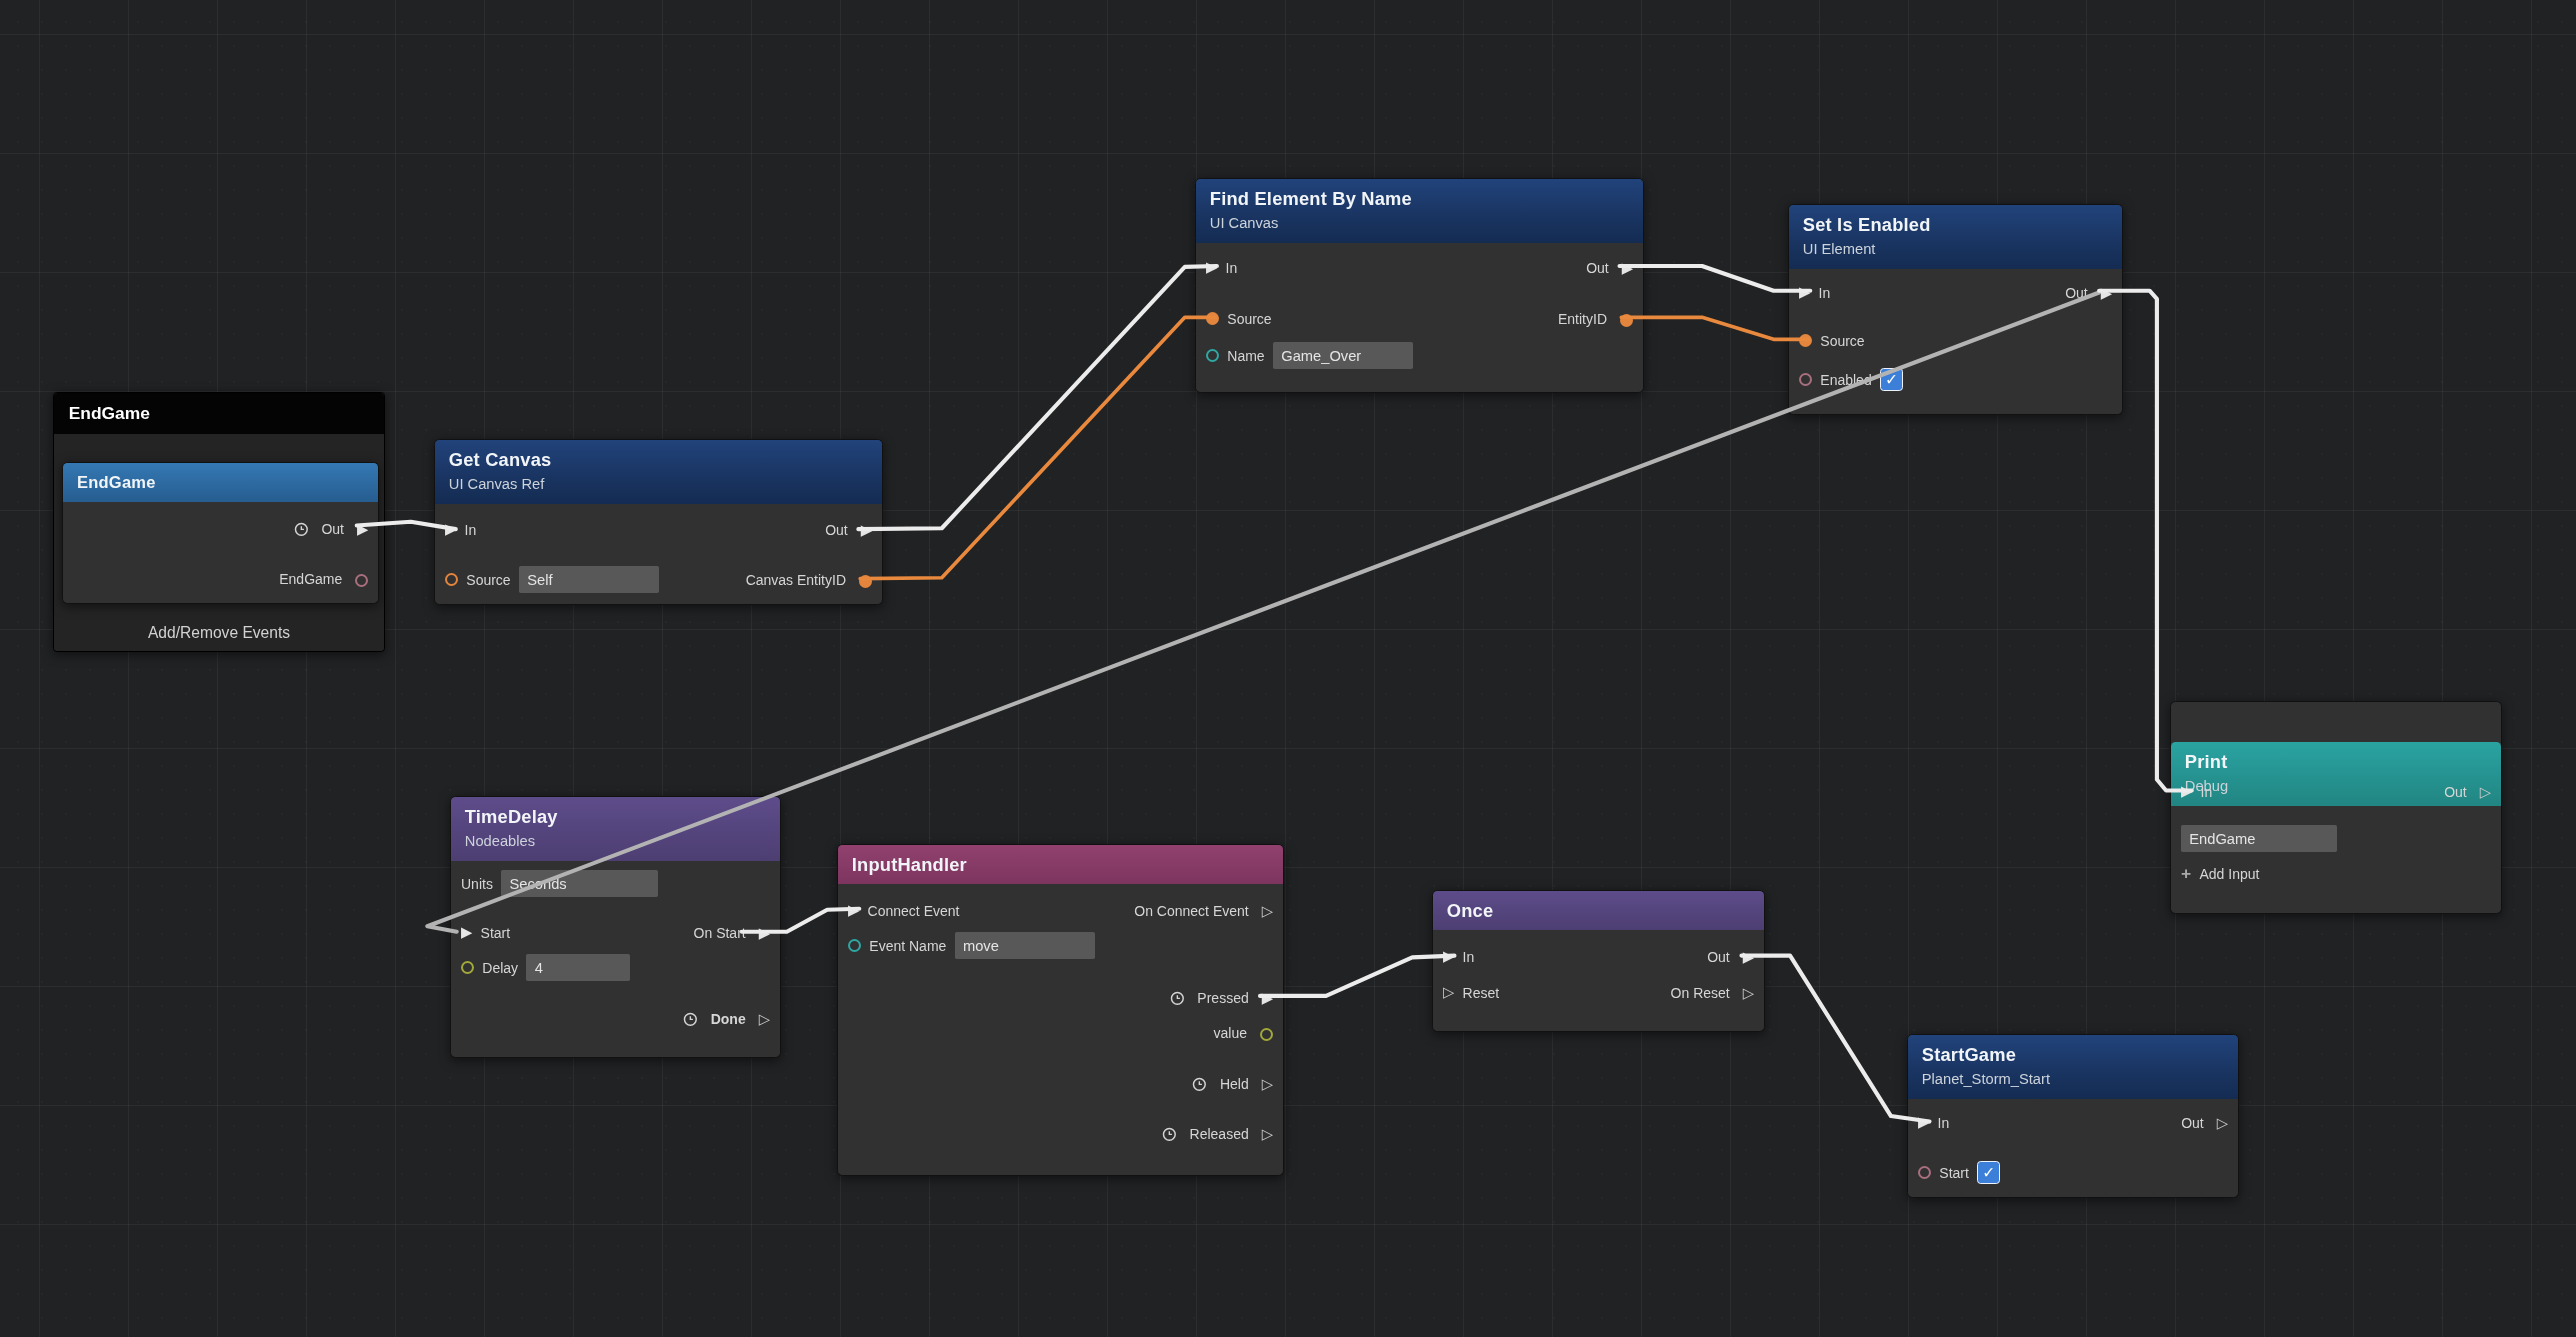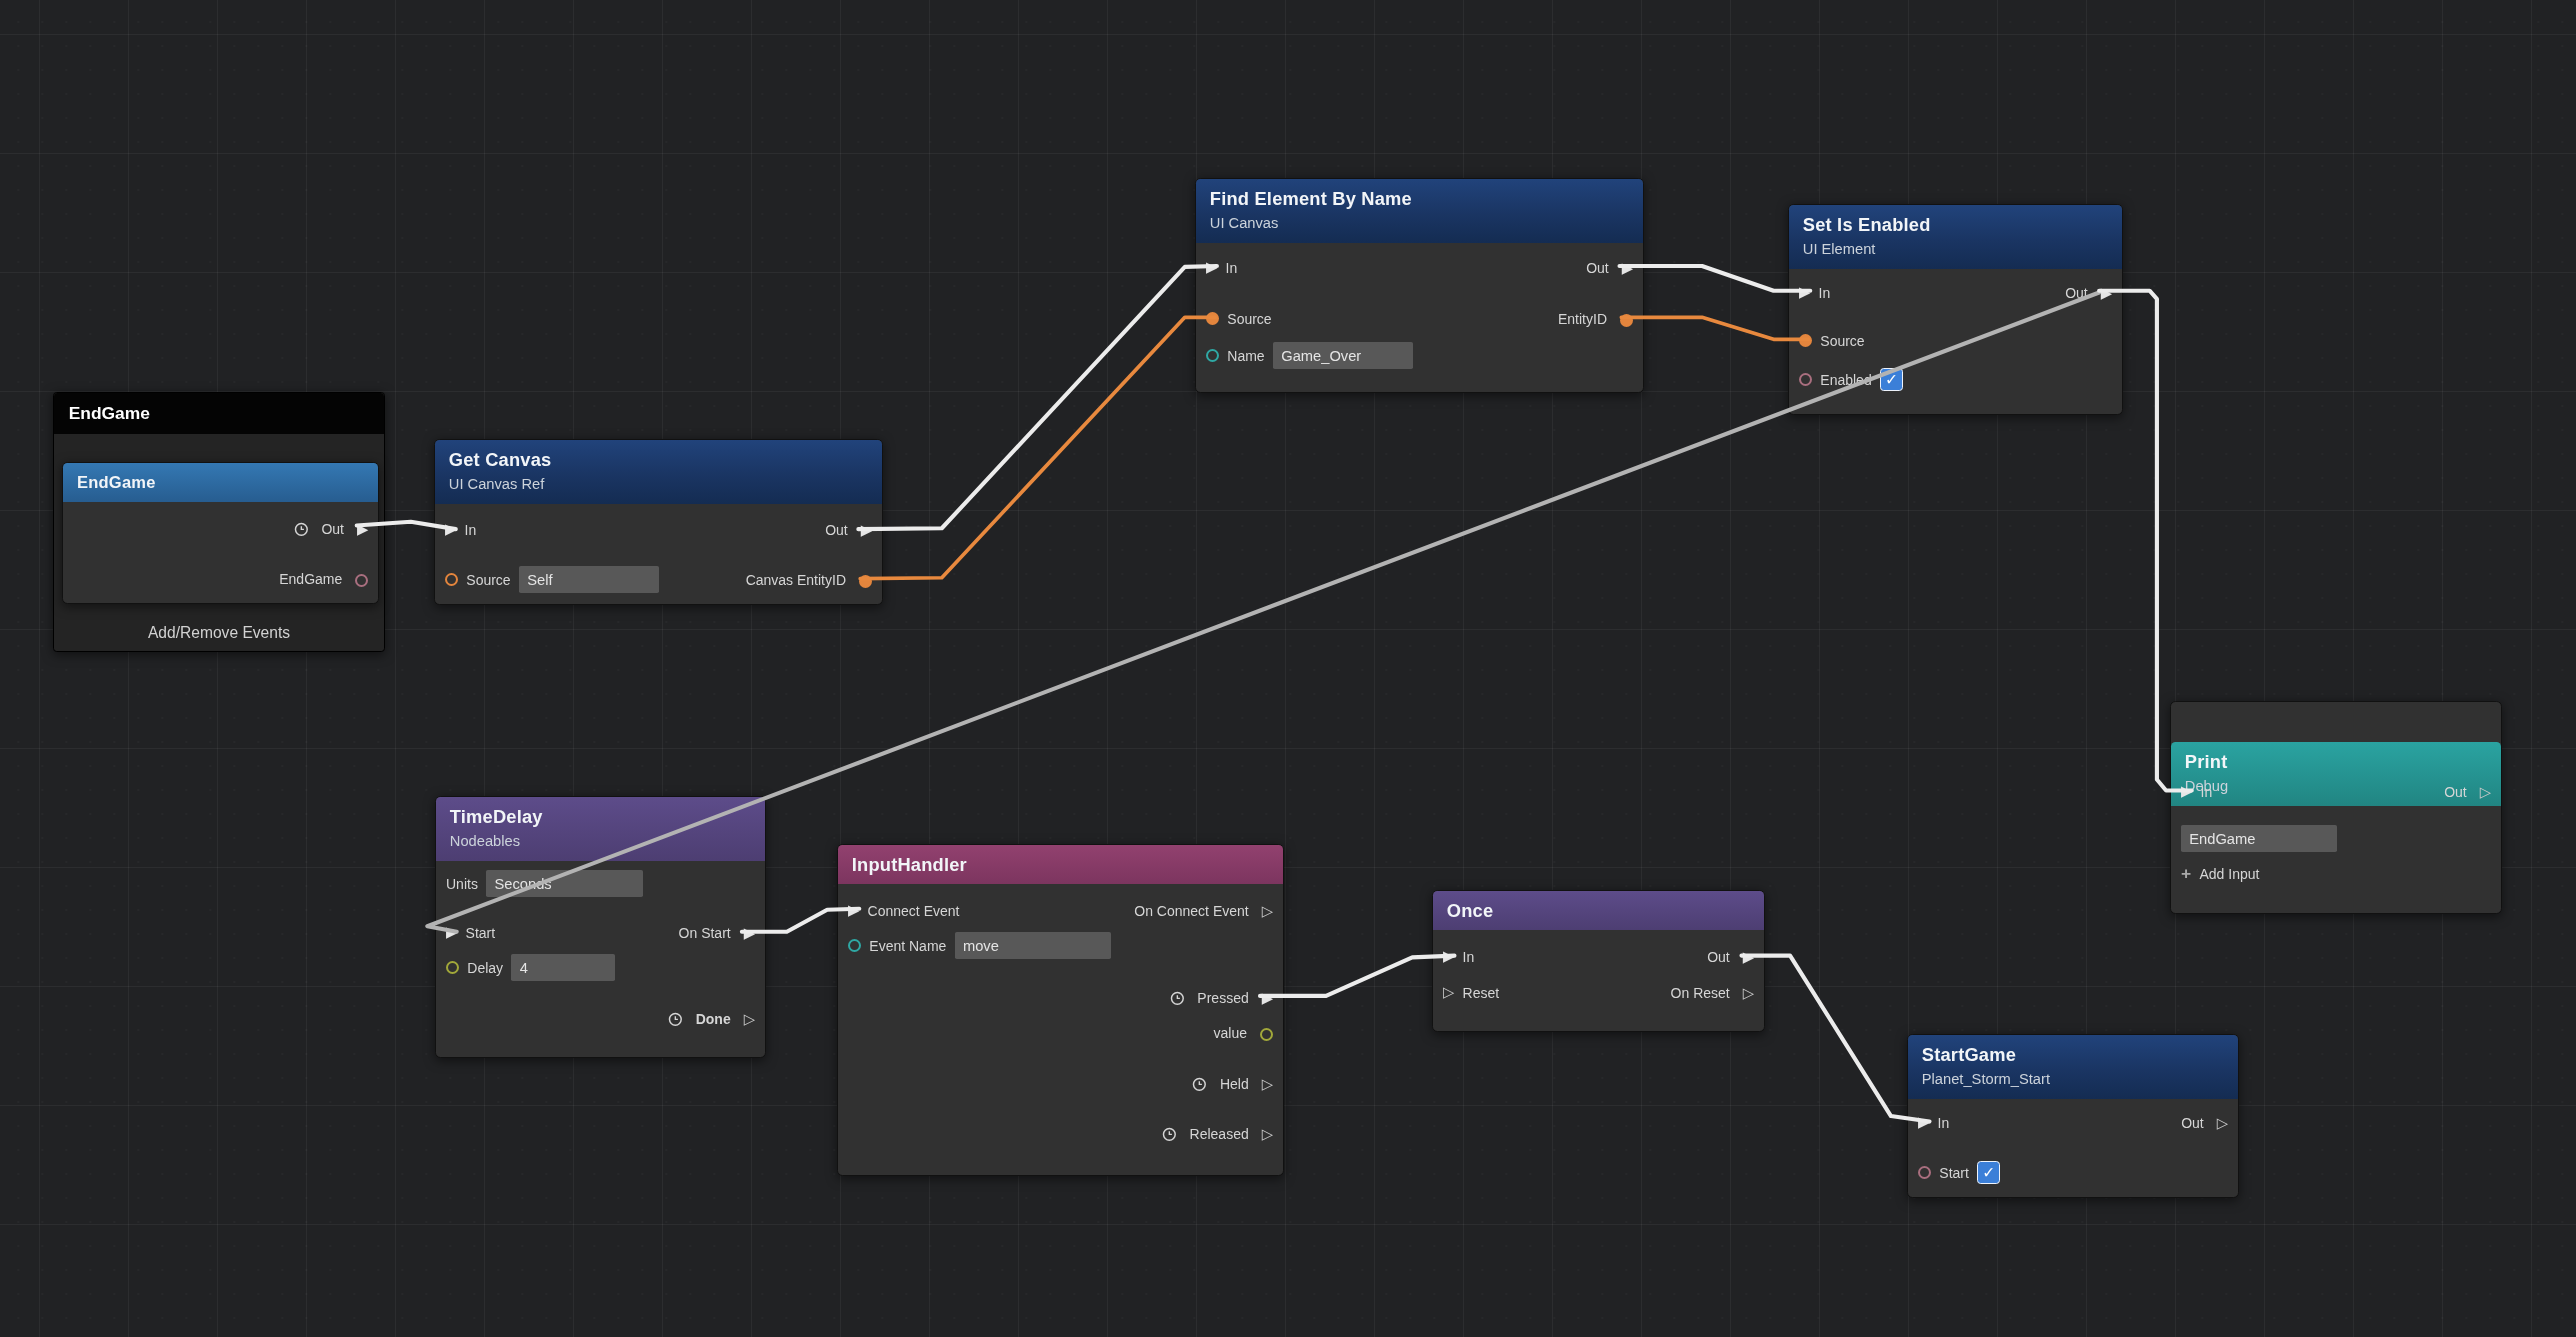--- a/index.html
+++ b/index.html
@@ -202,21 +202,21 @@
       </div>
     </div>
     <div class="row" style="top:155px;">
       <div class="lft">
         <span class="plus">+</span>
         <span class="plabel">Add Input</span>
       </div>
     </div>
   </div>
 
-  <div class="node" style="left:435px;top:796px;width:329px;height:260px;">
+  <div class="node" style="left:450px;top:796px;width:329px;height:260px;">
     <div class="node-header hdr-purple hdr-tall">
       <div class="title">TimeDelay</div>
       <div class="subtitle">Nodeables</div>
     </div>
     <div class="row" style="top:70px;">
       <div class="lft">
         <span class="plabel">Units</span>
         <div class="field" style="width:157px;">Seconds</div>
       </div>
     </div>
@@ -260,21 +260,21 @@
       </div>
       <div class="rgt">
         <span class="plabel">On Connect Event</span>
         <span class="tri hollow">▷</span>
       </div>
     </div>
     <div class="row" style="top:84px;">
       <div class="lft">
         <span class="dot hollow" style="border-color:#2fa8a4;"></span>
         <span class="plabel">Event Name</span>
-        <div class="field" style="width:156px;">move</div>
+        <div class="field" style="width:140px;">move</div>
       </div>
     </div>
     <div class="row" style="top:136px;">
       <div class="rgt">
         <svg class="clk" viewBox="0 0 16 16" width="14.7" height="14.7">
             <circle cx="8" cy="8" r="6.4" fill="none" stroke="#d5d5d5" stroke-width="1.6"></circle>
             <path d="M8 4.6 L8 8 L10.8 8" fill="none" stroke="#d5d5d5" stroke-width="1.5"></path>
           </svg>
         <span class="plabel">Pressed</span>
         <span class="tri">▶</span>

